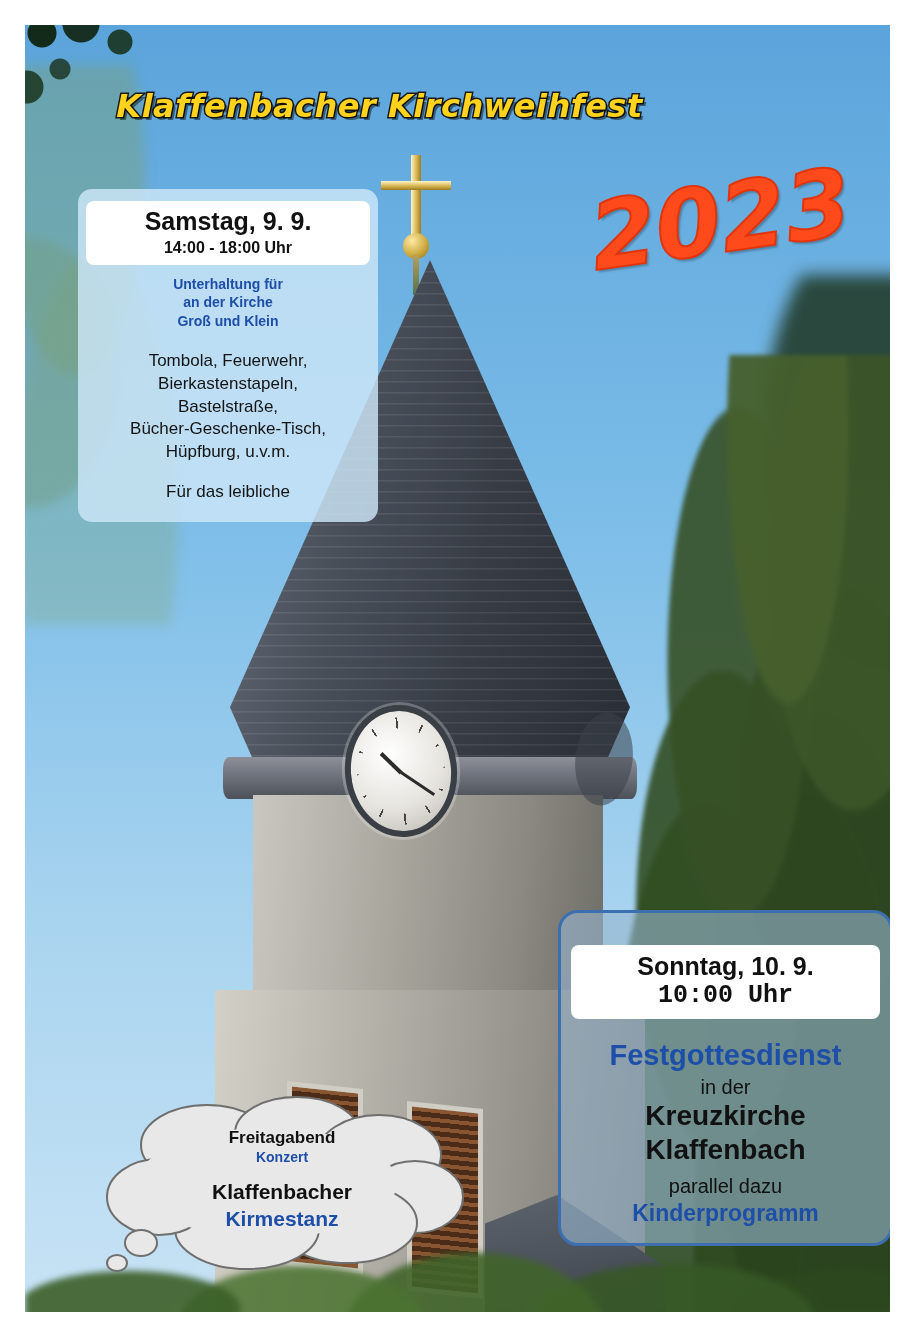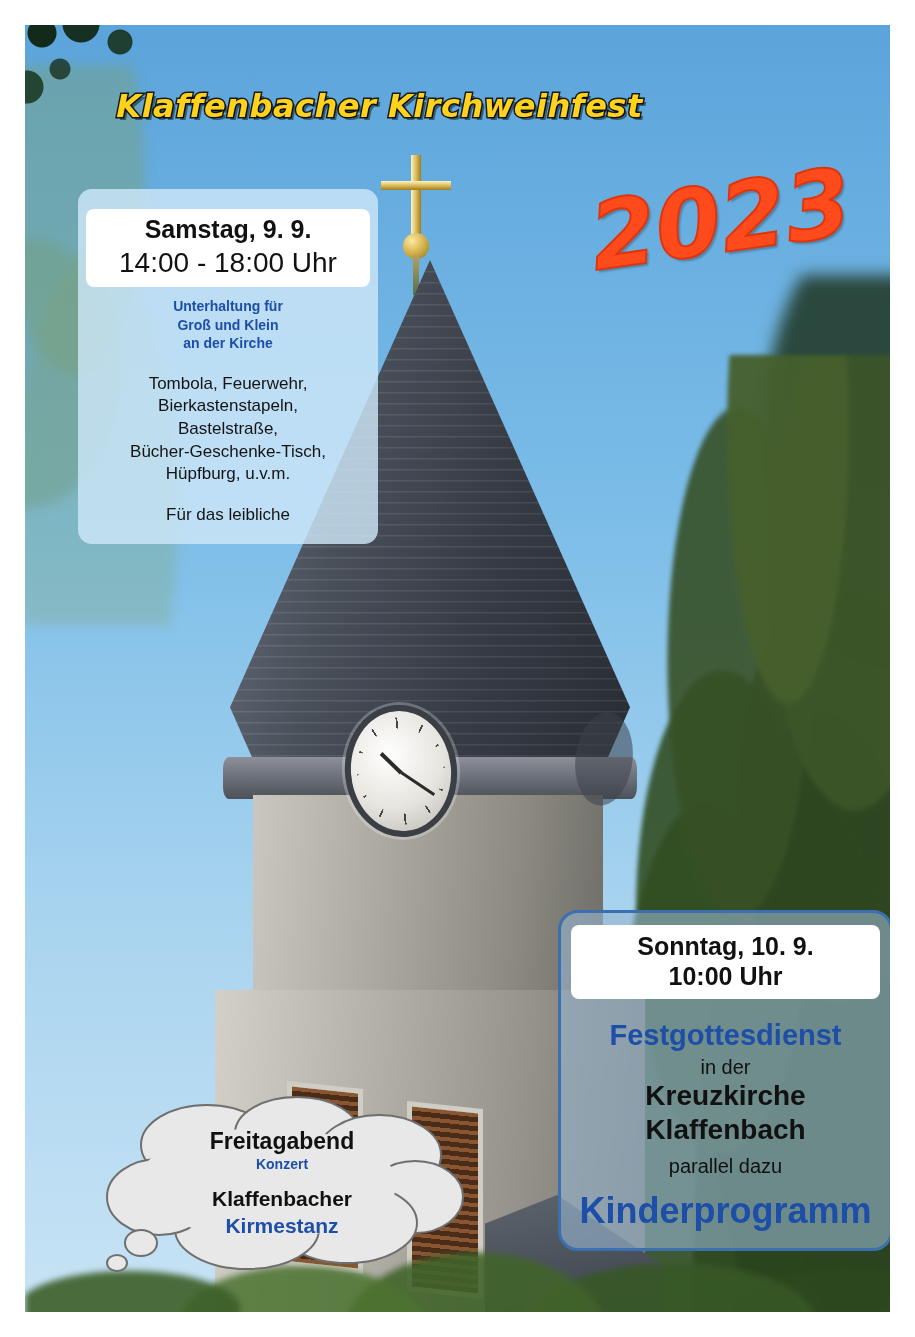--- a/index.html
+++ b/index.html
@@ -283,31 +283,31 @@
     width: 280px;
     padding: 8px 10px 18px;
     background: rgba(205,230,248,0.82);
     border-radius: 14px;
     text-align: center;
   }
   .white-box {
     background: #ffffff;
     border-radius: 8px;
     padding: 6px 8px 8px;
-    margin: 12px -2px 10px;
+    margin: 4px -2px 10px;
   }
   .sat-date {
     font-size: 25px;
     font-weight: bold;
     color: #111;
     line-height: 1.15;
   }
   .sat-time {
-    font-size: 28px;
-    font-weight: normal;
+    font-size: 16px;
+    font-weight: bold;
     color: #111;
     line-height: 1.2;
     margin-top: 2px;
   }
   .sat-headline {
     font-size: 14px;
     font-weight: bold;
     color: #1d4ea8;
     line-height: 1.32;
     margin-bottom: 20px;
@@ -323,37 +323,38 @@
     line-height: 1.33;
     margin-top: 18px;
   }
 
   
   .panel-sun {
     position: absolute;
     left: 533px;
     top: 885px;
     width: 305px;
-    padding: 0 12px 16px;
+    padding: 28px 12px 16px;
     background: rgba(150,180,205,0.62);
     border: 3px solid #3b6fb0;
     border-radius: 20px;
     text-align: center;
   }
   .sun-date {
     font-size: 25px;
     font-weight: bold;
     color: #111;
     line-height: 1.2;
   }
   .sun-time {
     font-size: 25px;
     font-weight: bold;
     color: #111;
     line-height: 1.2;
+    font-family: Liberation Mono, monospace;
   }
   .sun-service {
     font-size: 29px;
     font-weight: bold;
     color: #1d4ea8;
     margin-top: 20px;
     line-height: 1.15;
   }
   .sun-in-der {
     font-size: 20px;
@@ -365,43 +366,43 @@
     font-weight: bold;
     color: #111;
     line-height: 1.2;
   }
   .sun-parallel {
     font-size: 20px;
     color: #111;
     margin-top: 8px;
   }
   .sun-kids {
-    font-size: 36px;
+    font-size: 23px;
     font-weight: bold;
     color: #1d4ea8;
-    margin-top: 12px;
+    margin-top: 2px;
   }
 
   
   .cloud {
     position: absolute;
     left: 72px;
     top: 1068px;
     width: 370px;
     height: 180px;
   }
   .cloud svg { position: absolute; inset: 0; }
   .cloud-text {
     position: absolute;
     left: 0; top: 34px;
     width: 370px;
     text-align: center;
     line-height: 1.28;
   }
-  .cl-line1 { font-size: 23px; font-weight: bold; color: #111; }
+  .cl-line1 { font-size: 17px; font-weight: bold; color: #111; }
   .cl-line2 { font-size: 14px; font-weight: bold; color: #1d4ea8; }
   .cl-line3 { font-size: 21px; font-weight: bold; color: #111; margin-top: 12px; }
   .cl-line4 { font-size: 21px; font-weight: bold; color: #1d4ea8; }
 </style>
 </head>
 <body>
 
 <div class="poster">
 
   <div class="photo">
@@ -444,22 +445,22 @@
 
     <div class="year">2023</div>
 
     <div class="panel-sat">
       <div class="white-box">
         <div class="sat-date">Samstag, 9. 9.</div>
         <div class="sat-time">14:00 - 18:00  Uhr</div>
       </div>
       <div class="sat-headline">
         <div>Unterhaltung für</div>
+        <div>an der Kirche</div>
         <div>Groß und Klein</div>
-        <div>an der Kirche</div>
       </div>
       <div class="sat-list">
         <div>Tombola, Feuerwehr,</div>
         <div>Bierkastenstapeln,</div>
         <div>Bastelstraße,</div>
         <div>Bücher-Geschenke-Tisch,</div>
         <div>Hüpfburg, u.v.m.</div>
       </div>
       <div class="sat-note">
         <div>Für das leibliche</div>

